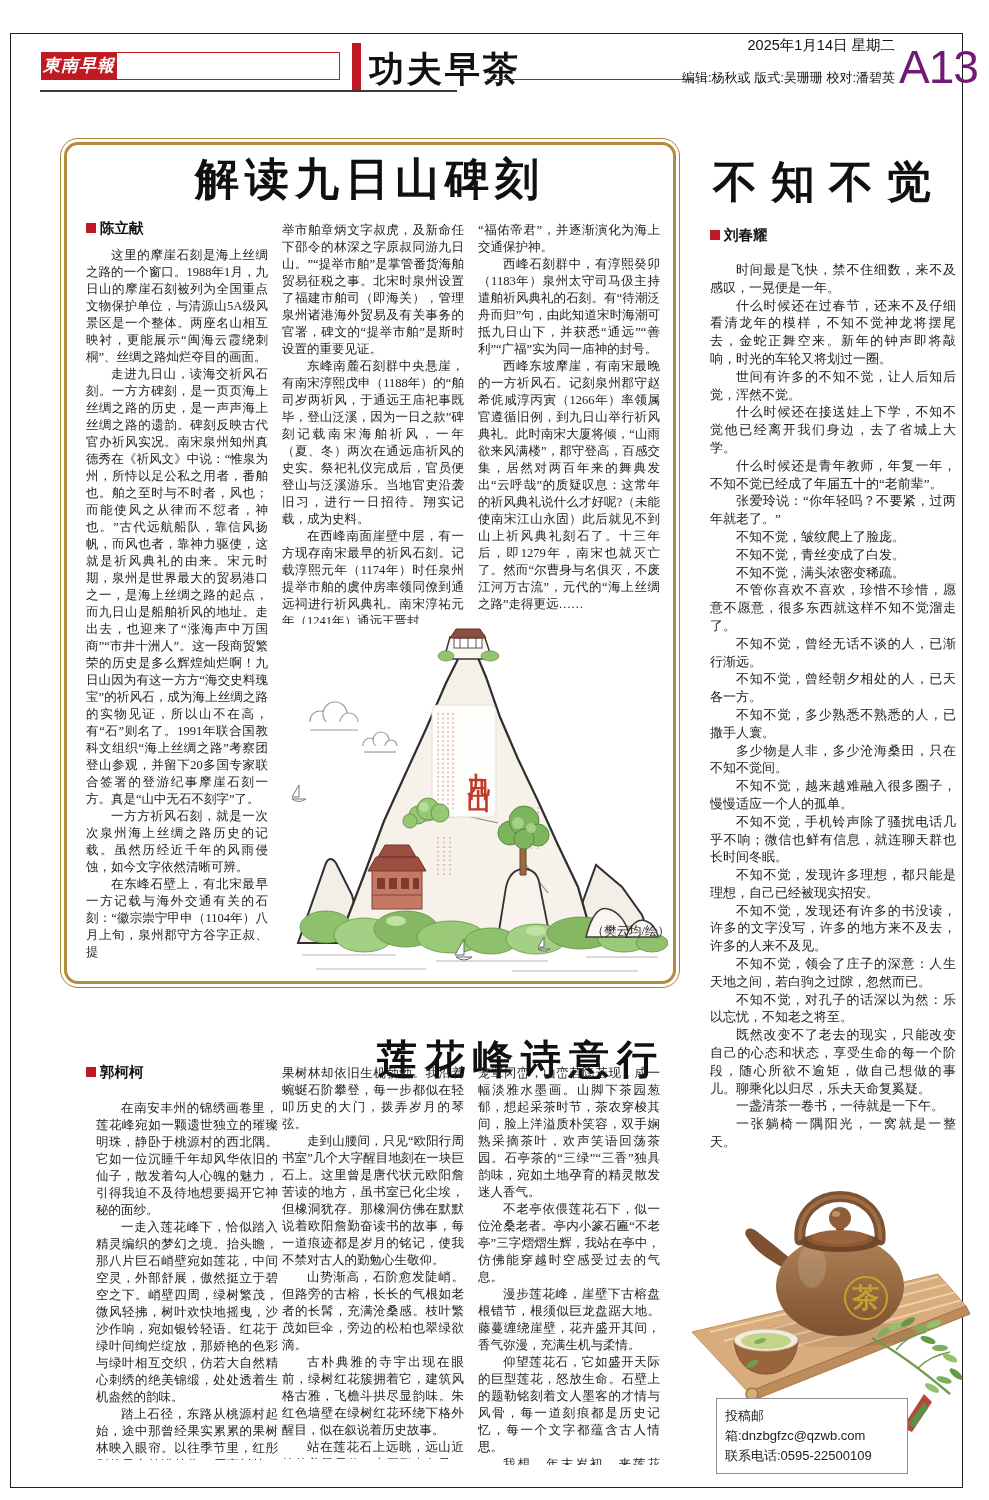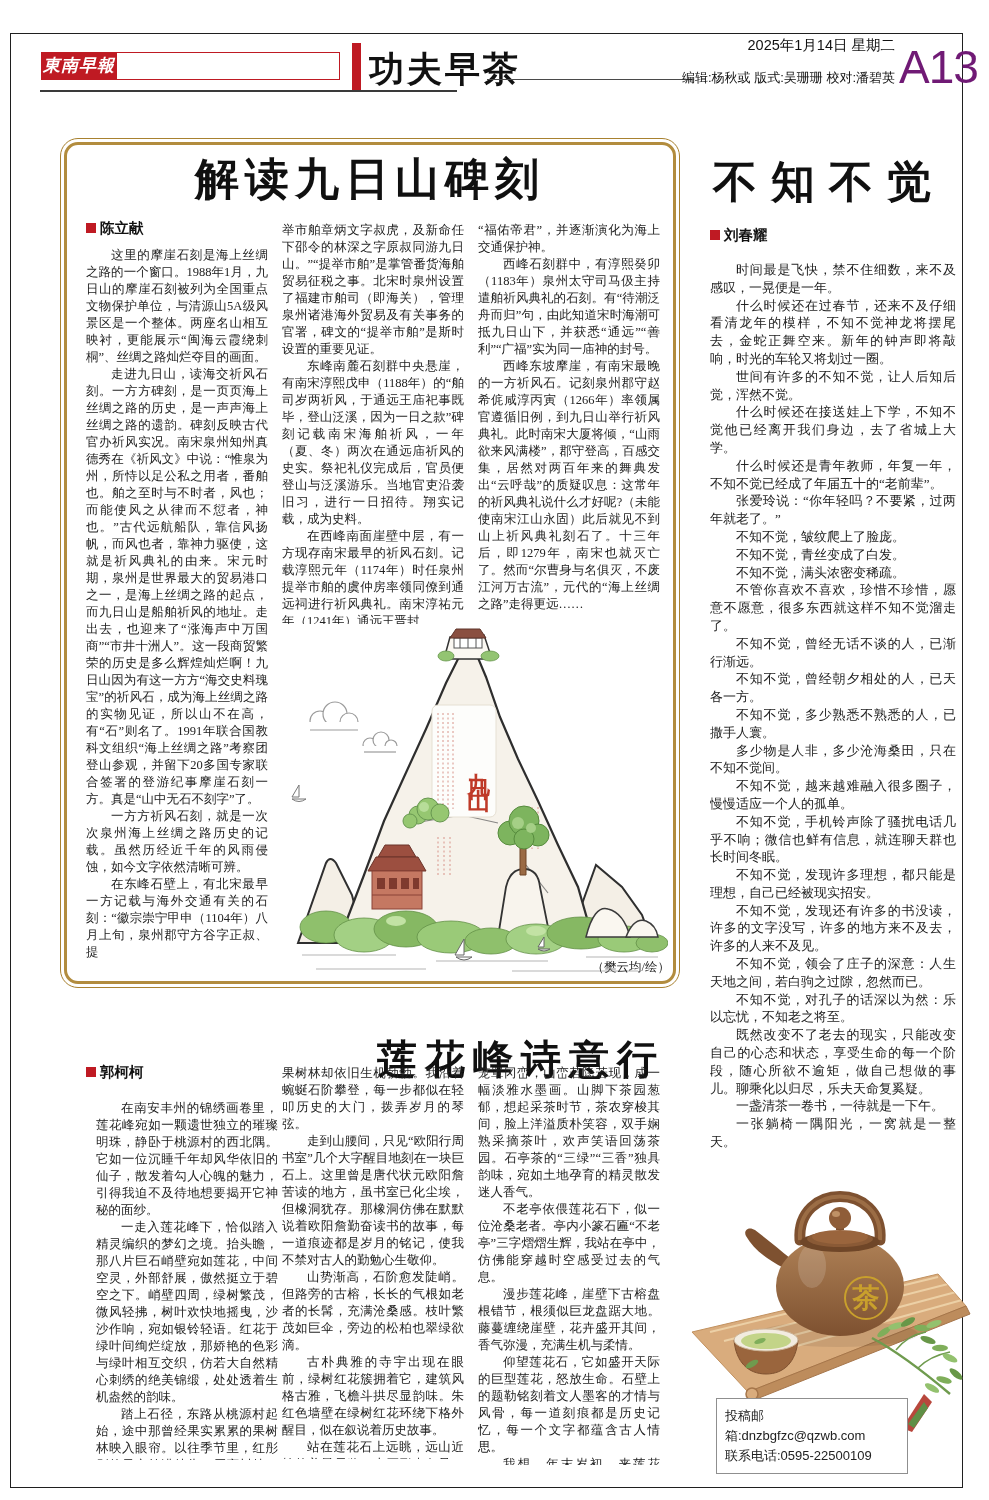--- a/index.html
+++ b/index.html
@@ -45,21 +45,21 @@
   [data-first-flush] .para:first-child { text-indent:0; }
   .m-col1 { left:86px;  top:247px; width:182px; height:726px; }
   .m-col2 { left:282px; top:222px; width:182px; height:402px; }
   .m-col3 { left:478px; top:222px; width:182px; height:430px; }
 
   
   .mountain-wrap { left:286px; top:625px; width:382px; height:350px; }
   .mountain-label { left:464px; top:714px; width:30px; height:104px;
                     writing-mode:vertical-rl; font-size:23px; font-weight:bold;
                     color:#bf3a28; letter-spacing:8px; text-align:center; }
-  .ill-caption { left:560px; top:923px; width:110px; text-align:right; font-size:12.5px; color:#222;margin-top:36px; }
+  .ill-caption { left:560px; top:923px; width:110px; text-align:right; font-size:12.5px; color:#222; }
 
   
   .r-title  { left:700px; top:153px; width:258px; text-align:center;
               font-size:44px; font-weight:bold; letter-spacing:14px; color:#101010; }
   .r-author { left:710px; top:226px; }
   .r-col    { left:710px; top:261px; width:246px; height:930px;
               font-size:13px; line-height:17.8px; text-align:justify; overflow:hidden; color:#222; }
 
   
   .teapot-wrap { left:688px; top:1182px; width:284px; height:252px; }

